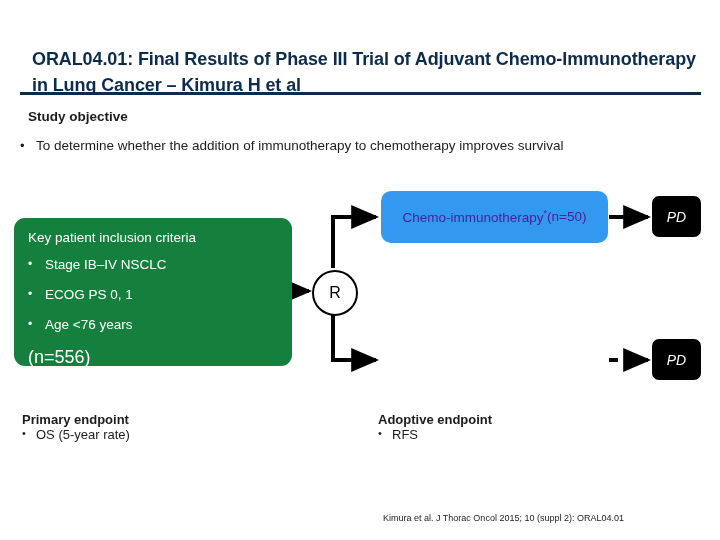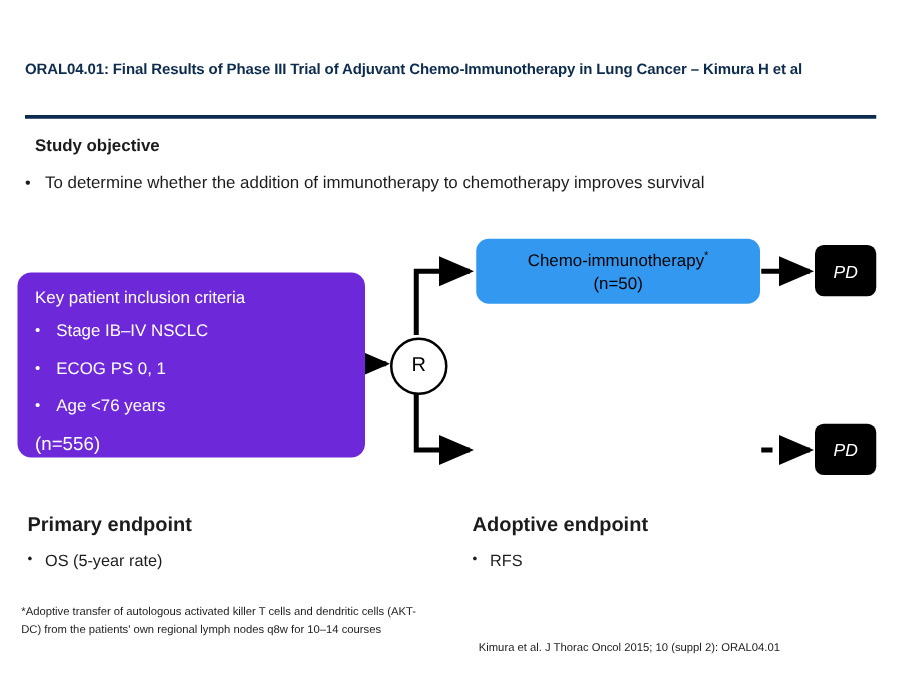--- a/index.html
+++ b/index.html
@@ -18,24 +18,24 @@
 
   .slide {
     position: relative;
     width: 720px;
     height: 540px;
   }
 
   
   .title {
     position: absolute;
-    left: 20px;
+    left: 32px;
     top: 47px;
     width: 680px;
-    font-size: 12px;
+    font-size: 18px;
     font-weight: bold;
     line-height: 1.42;
     color: #0d2c4d;
     letter-spacing: -0.1px;
   }
   .title-rule {
     position: absolute;
     left: 20px;
     top: 92px;
     width: 681px;
@@ -72,21 +72,21 @@
     flex: 1 1 auto;
   }
 
   
   .criteria-box {
     position: absolute;
     left: 14px;
     top: 218px;
     width: 278px;
     height: 148px;
-    background: #6d28d9;
+    background: #15803d;
     border-radius: 11px;
     color: #ffffff;
     box-sizing: border-box;
     padding: 12px 14px 10px 14px;
   }
   .criteria-title {
     font-size: 13.5px;
     line-height: 1.2;
     margin-bottom: 11px;
   }
@@ -100,34 +100,34 @@
     line-height: 1.25;
     margin-bottom: 13px;
     display: flex;
   }
   .criteria-list li .dot {
     width: 17px;
     flex: 0 0 17px;
     font-size: 12px;
   }
   .criteria-n {
-    font-size: 15px;
+    font-size: 18px;
     line-height: 1.2;
     margin-top: 2px;
   }
 
   
   .arm {
     position: absolute;
     border-radius: 10px;
-    color: #000000;
+    color: #4c1d95;
     text-align: center;
     box-sizing: border-box;
     display: flex;
-    flex-direction: column;
+    flex-direction: row;
     align-items: center;
     justify-content: center;
     font-size: 13.5px;
     line-height: 1.35;
   }
   .arm-chemoimmuno {
     left: 381px;
     top: 191px;
     width: 227px;
     height: 52px;
@@ -192,22 +192,22 @@
   
   .endpoint {
     position: absolute;
     font-size: 13px;
   }
   .endpoint-primary { left: 22px; top: 412px; }
   .endpoint-secondary { left: 378px; top: 412px; }
   .endpoint .hd {
     font-weight: bold;
     color: #1c1c1c;
-    font-size: 16px;
-    margin-bottom: 11px;
+    font-size: 13px;
+    margin-bottom: 0;
   }
   .endpoint .bl {
     display: flex;
     font-size: 13px;
     color: #1c1c1c;
   }
   .endpoint .bl .dot {
     width: 14px;
     flex: 0 0 14px;
     font-size: 11px;
@@ -310,16 +310,15 @@
   </div>
 
   <div class="endpoint endpoint-secondary">
     <div class="hd">Adoptive endpoint</div>
     <div class="bl">
       <span class="dot">•</span>
       <span>RFS</span>
     </div>
   </div>
 
-  <div class="footnote">*Adoptive transfer of autologous activated killer T cells and dendritic cells (AKT-DC) from the patients' own regional lymph nodes q8w for 10–14 courses</div>
   <div class="citation">Kimura et al. J Thorac Oncol 2015; 10 (suppl 2): ORAL04.01</div>
 
 </div>
 
 </body></html>

